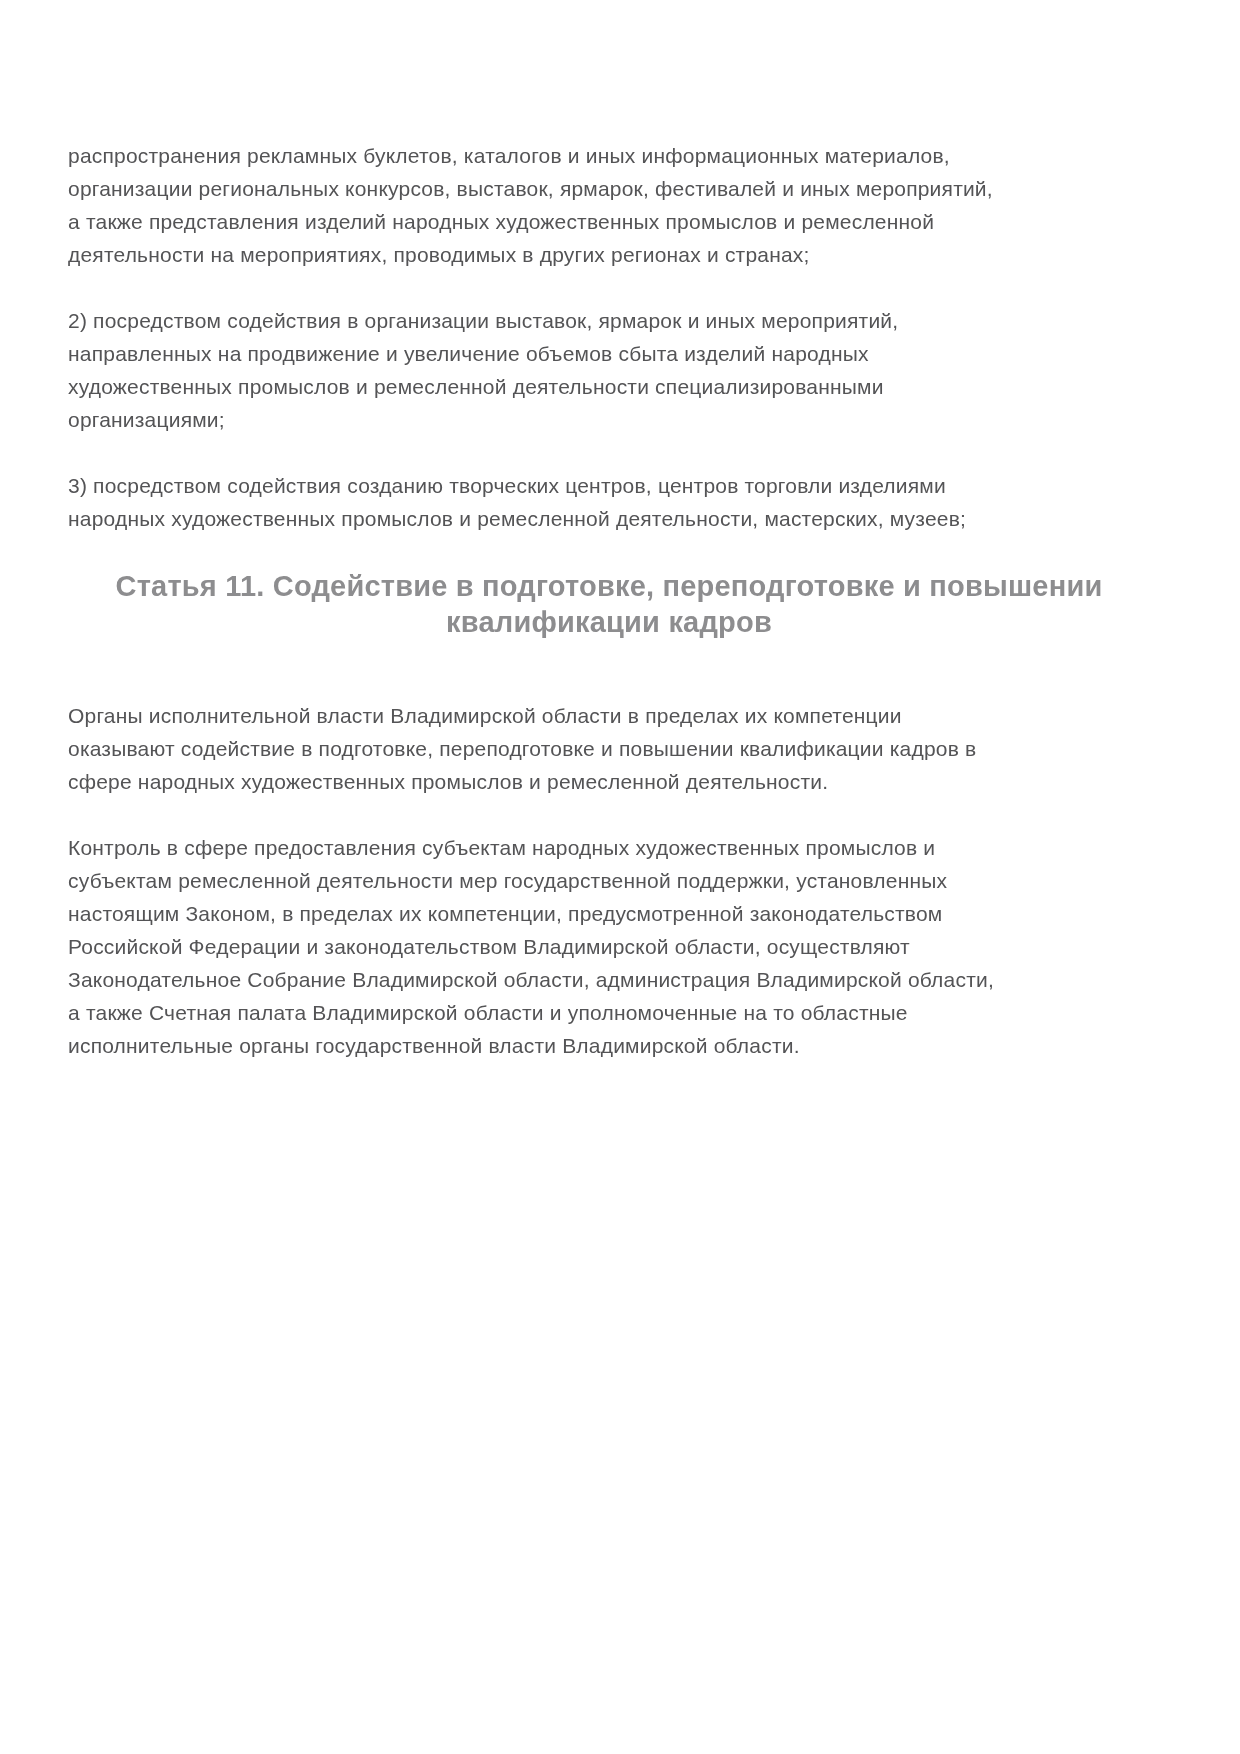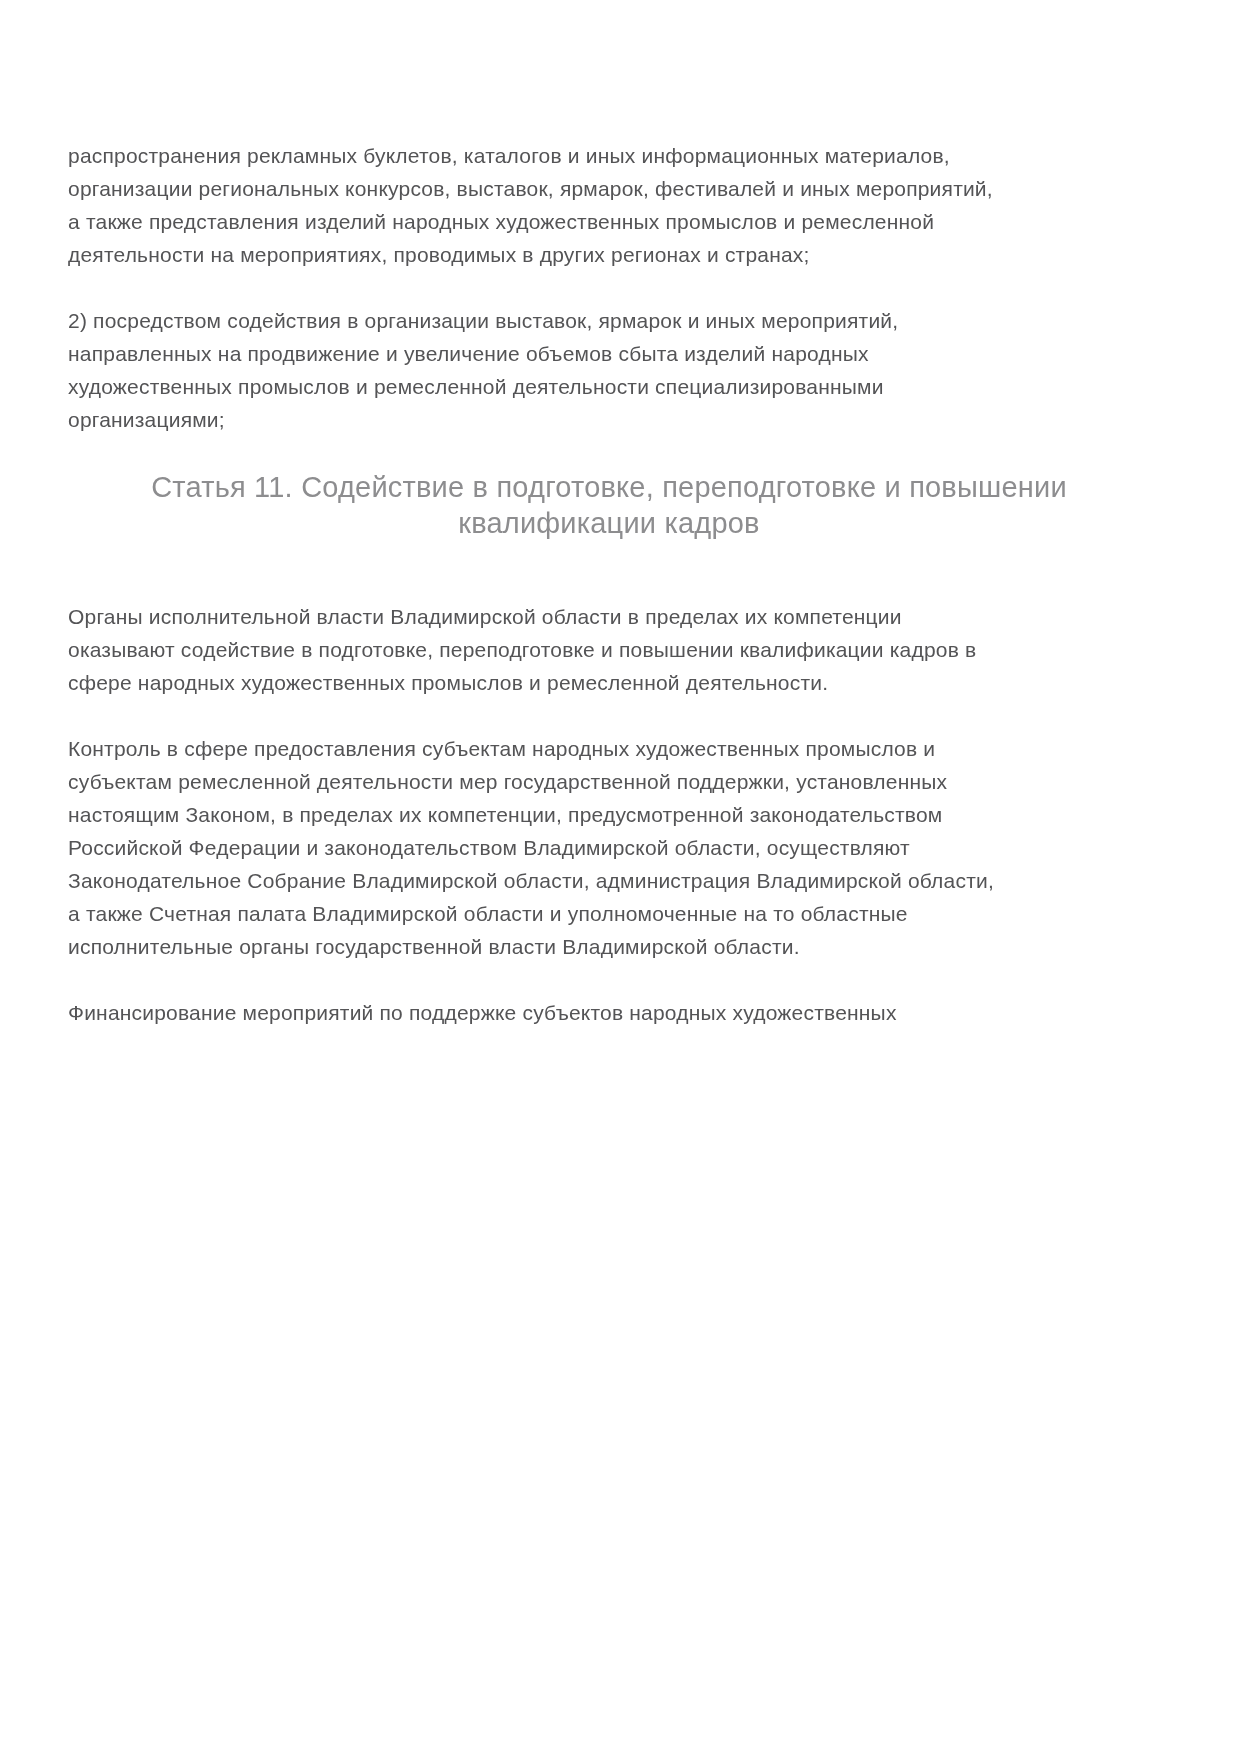--- a/index.html
+++ b/index.html
@@ -23,46 +23,47 @@
     line-height: 33px;
     color: var(--body-color, #545456);
     margin: 0 0 33px 0;
     white-space: pre-line;
     text-align: left;
     letter-spacing: 0.2px;
   }
   .heading {
     font-size: 29px;
     line-height: 36px;
-    font-weight: 400;
+    font-weight: 700;
     color: var(--heading-color, #8d8d8f);
     text-align: center;
     margin: 33px 0 59px 0;
     white-space: pre-line;
     letter-spacing: 0.2px;
   }
 </style>
 </head>
 <body>
 
 <div class="page">
   <p class="para">распространения рекламных буклетов, каталогов и иных информационных материалов,
 организации региональных конкурсов, выставок, ярмарок, фестивалей и иных мероприятий,
 а также представления изделий народных художественных промыслов и ремесленной
 деятельности на мероприятиях, проводимых в других регионах и странах;</p>
   <p class="para">2) посредством содействия в организации выставок, ярмарок и иных мероприятий,
 направленных на продвижение и увеличение объемов сбыта изделий народных
 художественных промыслов и ремесленной деятельности специализированными
 организациями;</p>
+  <p class="para">3) посредством содействия созданию творческих центров, центров торговли изделиями
+народных художественных промыслов и ремесленной деятельности, мастерских, музеев;</p>
   <h2 class="heading">Статья 11. Содействие в подготовке, переподготовке и повышении
 квалификации кадров</h2>
   <p class="para">Органы исполнительной власти Владимирской области в пределах их компетенции
 оказывают содействие в подготовке, переподготовке и повышении квалификации кадров в
 сфере народных художественных промыслов и ремесленной деятельности.</p>
   <p class="para">Контроль в сфере предоставления субъектам народных художественных промыслов и
 субъектам ремесленной деятельности мер государственной поддержки, установленных
 настоящим Законом, в пределах их компетенции, предусмотренной законодательством
 Российской Федерации и законодательством Владимирской области, осуществляют
 Законодательное Собрание Владимирской области, администрация Владимирской области,
 а также Счетная палата Владимирской области и уполномоченные на то областные
 исполнительные органы государственной власти Владимирской области.</p>
-  <p class="para">Финансирование мероприятий по поддержке субъектов народных художественных</p>
 </div>
 
 </body></html>

